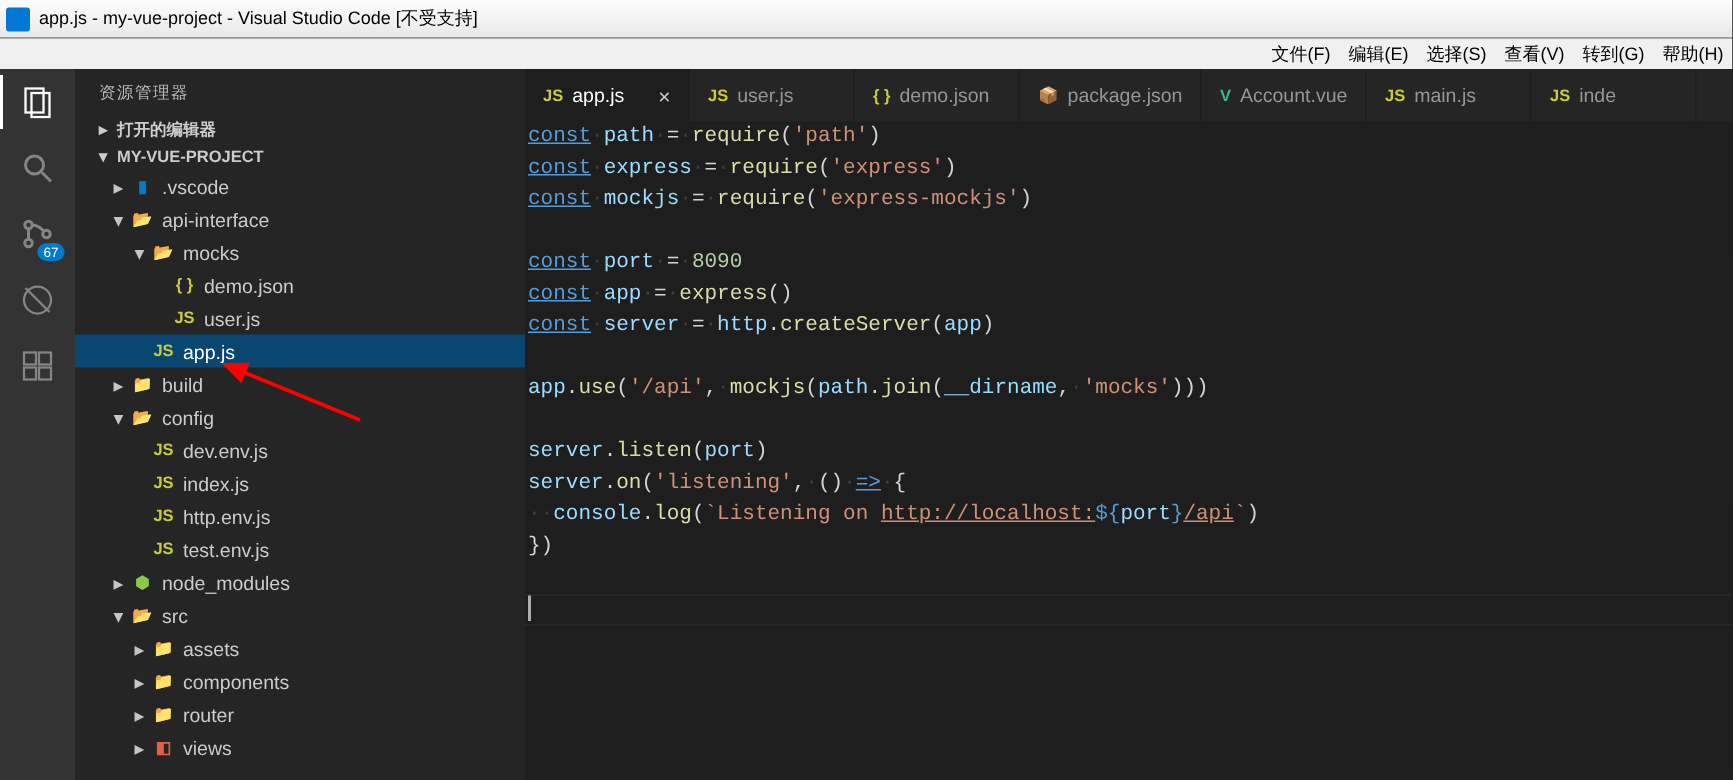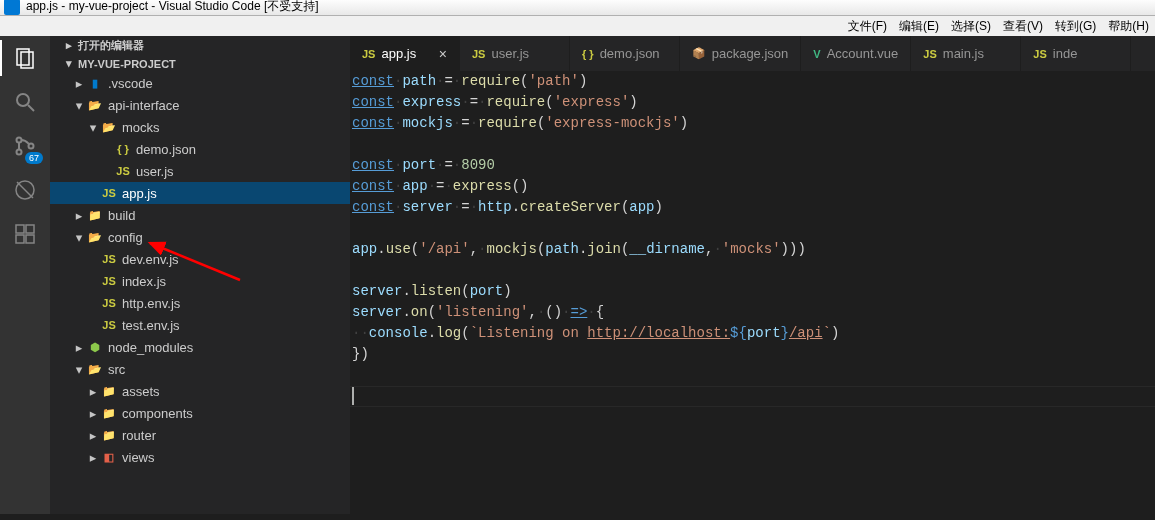--- a/index.html
+++ b/index.html
@@ -8,23 +8,23 @@
       font-size: 13px;
       background: #1e1e1e;
       color: #cccccc;
       overflow: hidden;
       width: 1155px;
       height: 520px;
     }
     .titlebar {
       background: linear-gradient(to bottom, #fdfdfd, #e8e8e8);
       color: #000;
-      height: 16px;
-      display: flex;
-      align-items: flex-end;
+      height: 26px;
+      display: flex;
+      align-items: center;
       padding: 0 4px;
       font-size: 12px;
       border-bottom: 1px solid #b0b0b0;
     }
     .titlebar .icon-app { width: 16px; height: 16px; background: #0078d4; margin-right: 6px; border-radius: 2px; }
     .menubar {
       background: #f0f0f0;
       color: #000;
       height: 20px;
       display: flex;
@@ -242,20 +242,21 @@
       <svg viewBox="0 0 24 24" fill="none" stroke="currentColor" stroke-width="1.5">
           <rect x="3" y="3" width="8" height="8"></rect>
           <rect x="13" y="3" width="8" height="8"></rect>
           <rect x="3" y="13" width="8" height="8"></rect>
           <rect x="13" y="13" width="8" height="8"></rect>
         </svg>
     </div>
   </div>
 
   <div class="sidebar">
+    <div class="sidebar-header">资源管理器</div>
     <div class="explorer-section-header">
       <span class="chev">▸</span>
       <span>打开的编辑器</span>
     </div>
     <div class="explorer-section-header">
       <span class="chev">▾</span>
       <span>MY-VUE-PROJECT</span>
     </div>
     <div class="explorer-tree" id="tree">
         <div class="tree-item">

